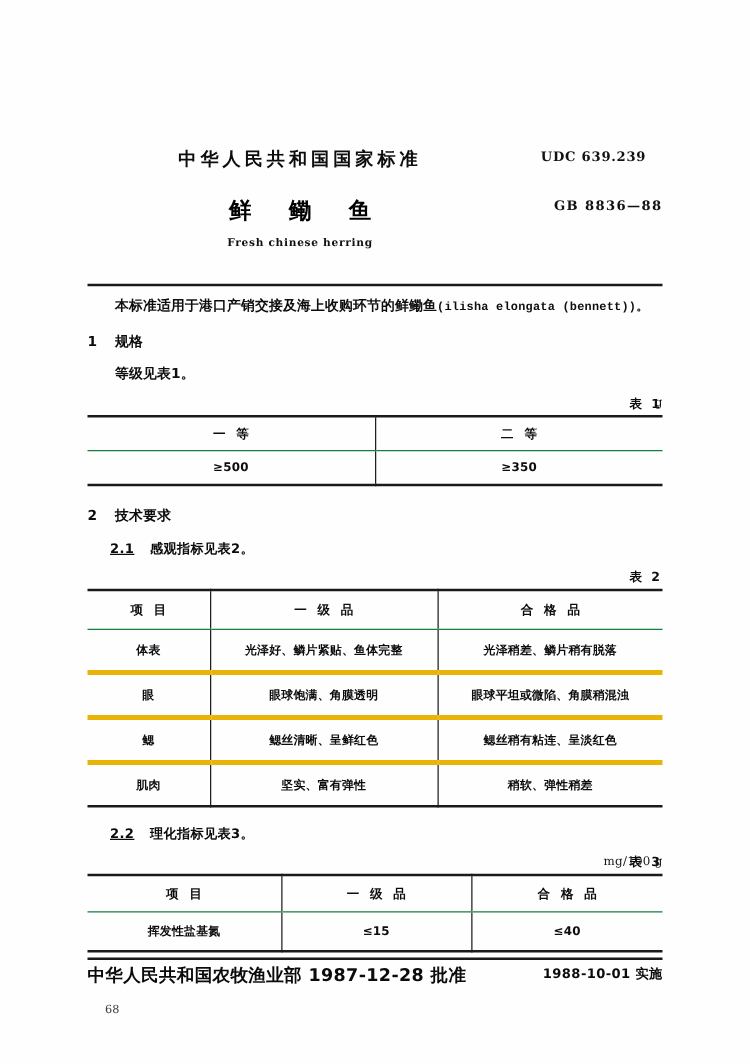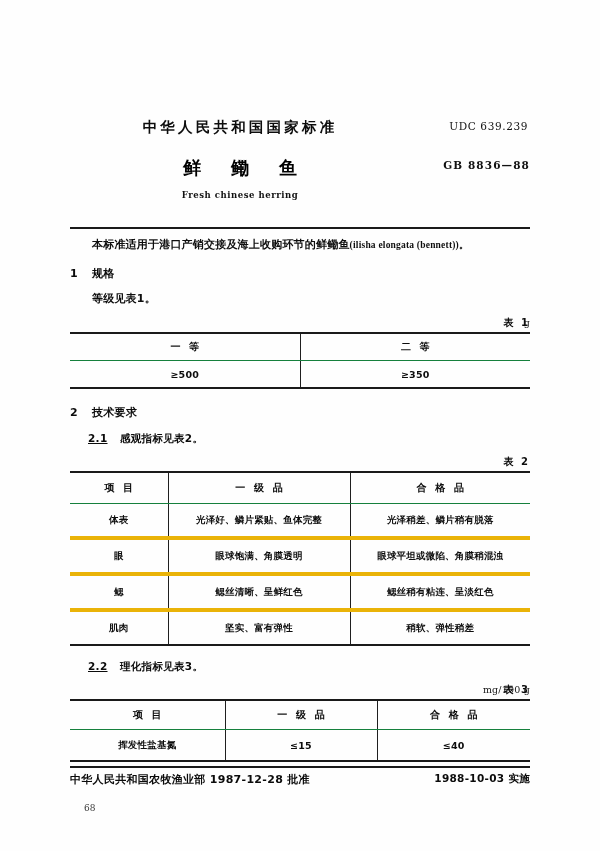--- a/index.html
+++ b/index.html
@@ -37,24 +37,24 @@
     top: 6px;
     width: 340px;
     text-align: center;
     font-size: 14.5px;
     font-weight: bold;
     letter-spacing: 3.2px;
     color: #0d0d0d;
   }
   .udc {
     position: absolute;
-    right: 2px;
+    right: 13px;
     top: 8px;
     font-size: 10.5px;
-    font-weight: normal;
+    font-weight: bold;
     letter-spacing: 0.6px;
     font-family: "DejaVu Serif", "Liberation Serif", serif;
     color: #111;
   }
   .gb-no {
     position: absolute;
     right: 0;
     top: 47px;
     font-size: 10.5px;
     font-weight: bold;
@@ -115,21 +115,21 @@
   .para {
     font-size: 11px;
     font-weight: bold;
     line-height: 17px;
     letter-spacing: 0.2px;
     color: #0e0e0e;
     margin: 0;
   }
   .para-indent { text-indent: 22px; }
   .latin {
-    font-family: Liberation Serif, serif;
+    font-family: Liberation Mono, monospace;
     font-size: 9.5px;
     font-weight: bold;
     letter-spacing: 0.2px;
   }
   .h-sec {
     font-size: 11px;
     font-weight: bold;
     color: #0b0b0b;
     margin: 0;
     letter-spacing: 0.3px;
@@ -210,21 +210,21 @@
     position: absolute;
     left: 70px;
     top: 772px;
     width: 460px;
     height: 16px;
   }
   .foot-left {
     position: absolute;
     left: 0;
     top: 0;
-    font-size: 11px;
+    font-size: 14px;
     font-weight: bold;
     letter-spacing: 0.3px;
     color: #0b0b0b;
   }
   .foot-right {
     position: absolute;
     right: 0;
     top: 0;
     font-size: 10.5px;
     font-weight: bold;
@@ -367,18 +367,18 @@
       </tr>
     </tbody>
       </table>
 
   </div>
 
   <div class="rule-bottom"></div>
 
   <div class="footer">
     <div class="foot-left">中华人民共和国农牧渔业部 1987-12-28 批准</div>
-    <div class="foot-right">1988-10-03 实施</div>
+    <div class="foot-right">1988-10-01 实施</div>
   </div>
 
   <div class="page-no">68</div>
 
 </div>
 
 </body></html>

